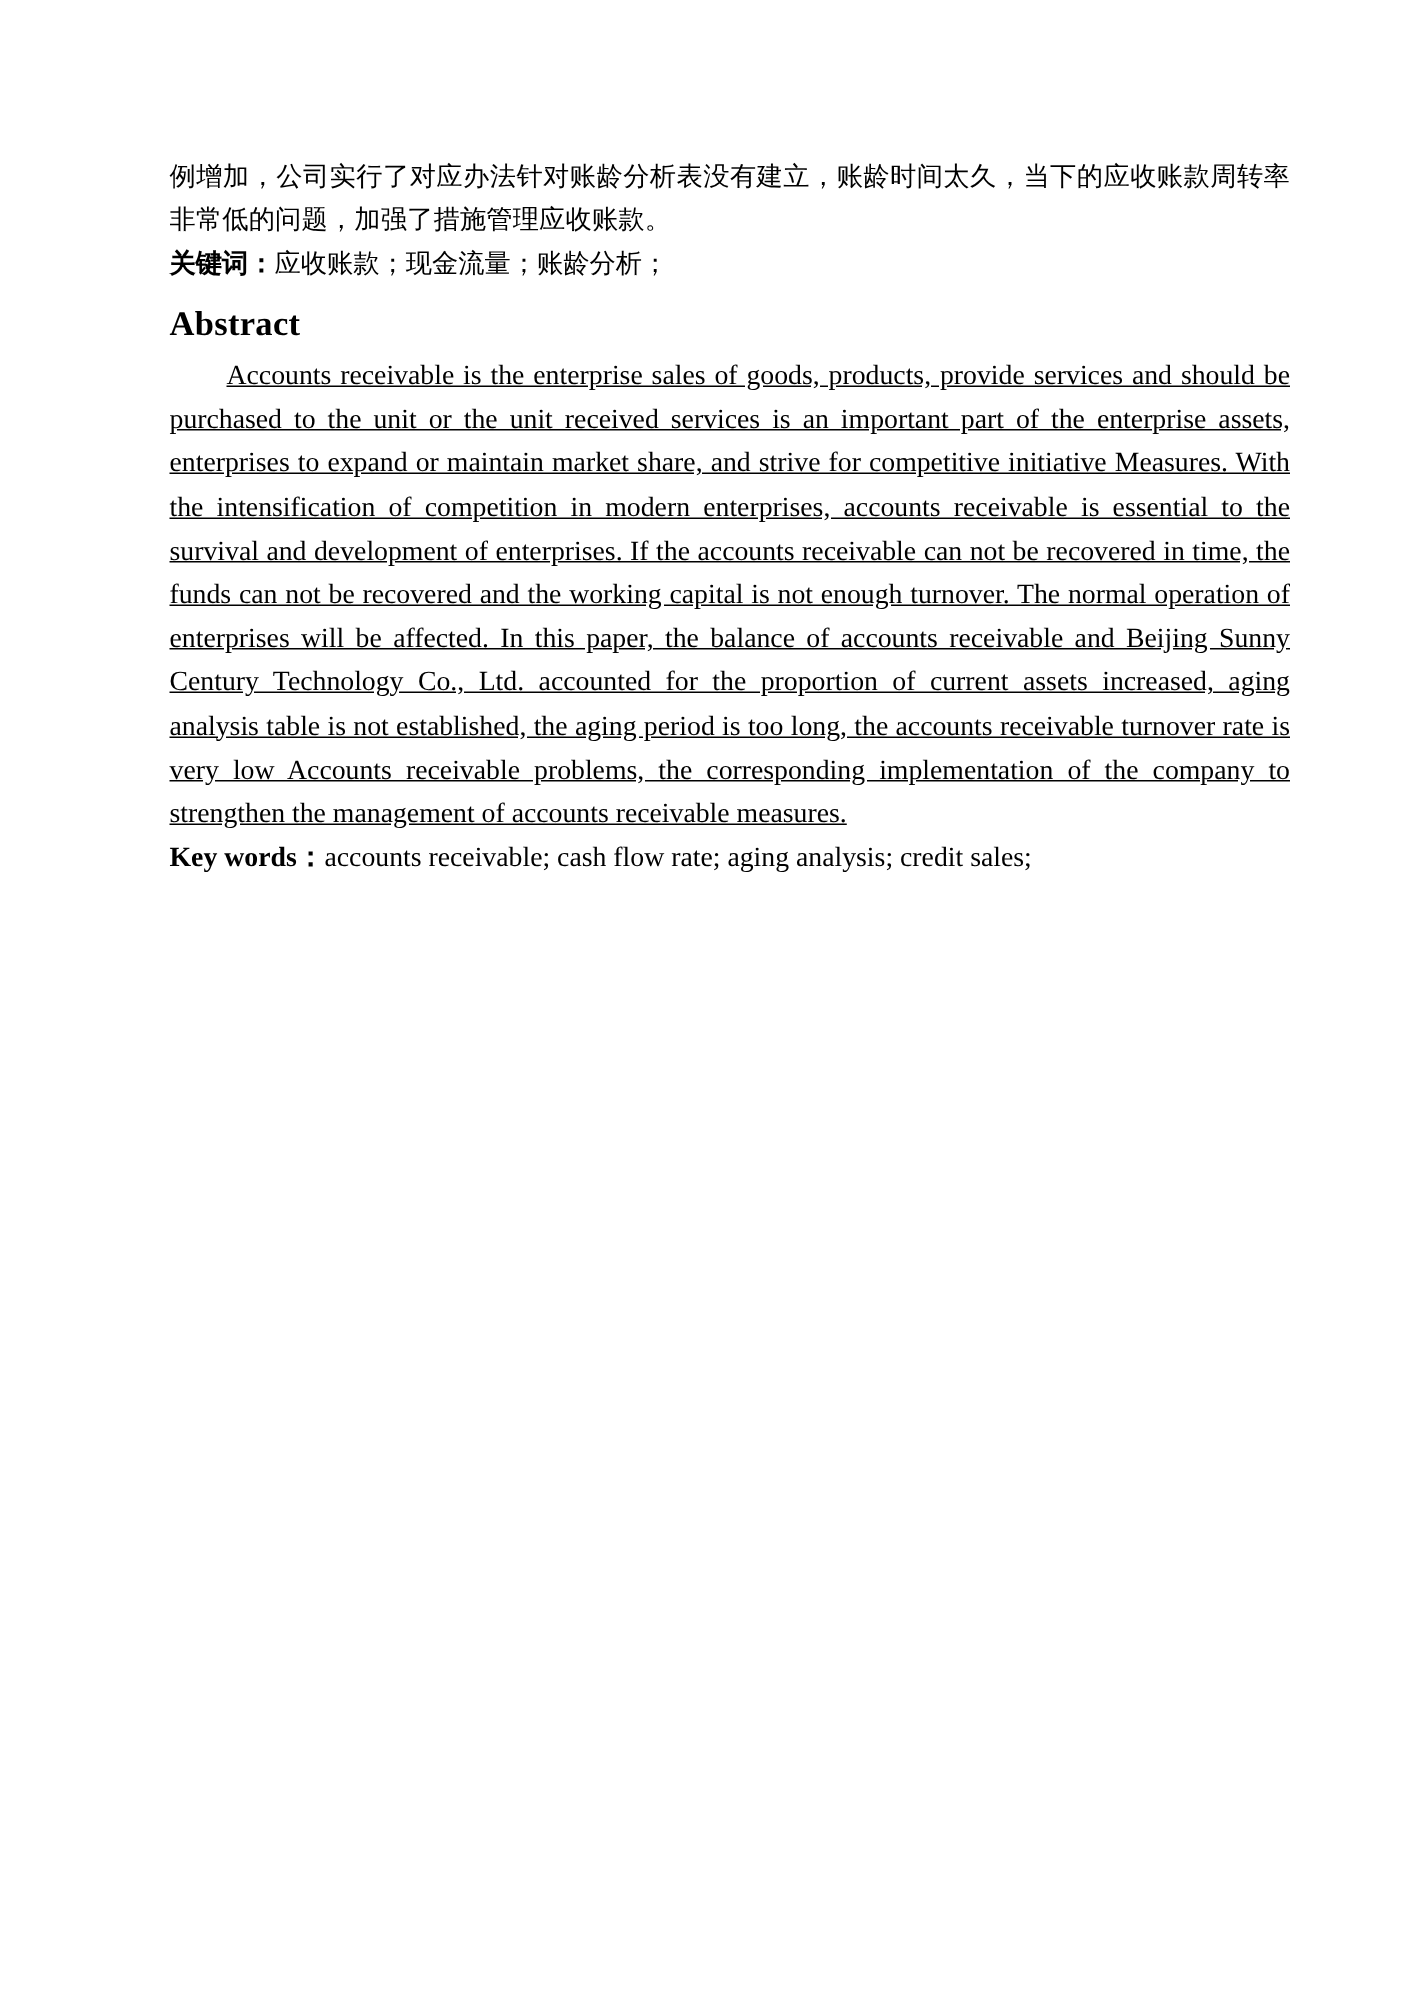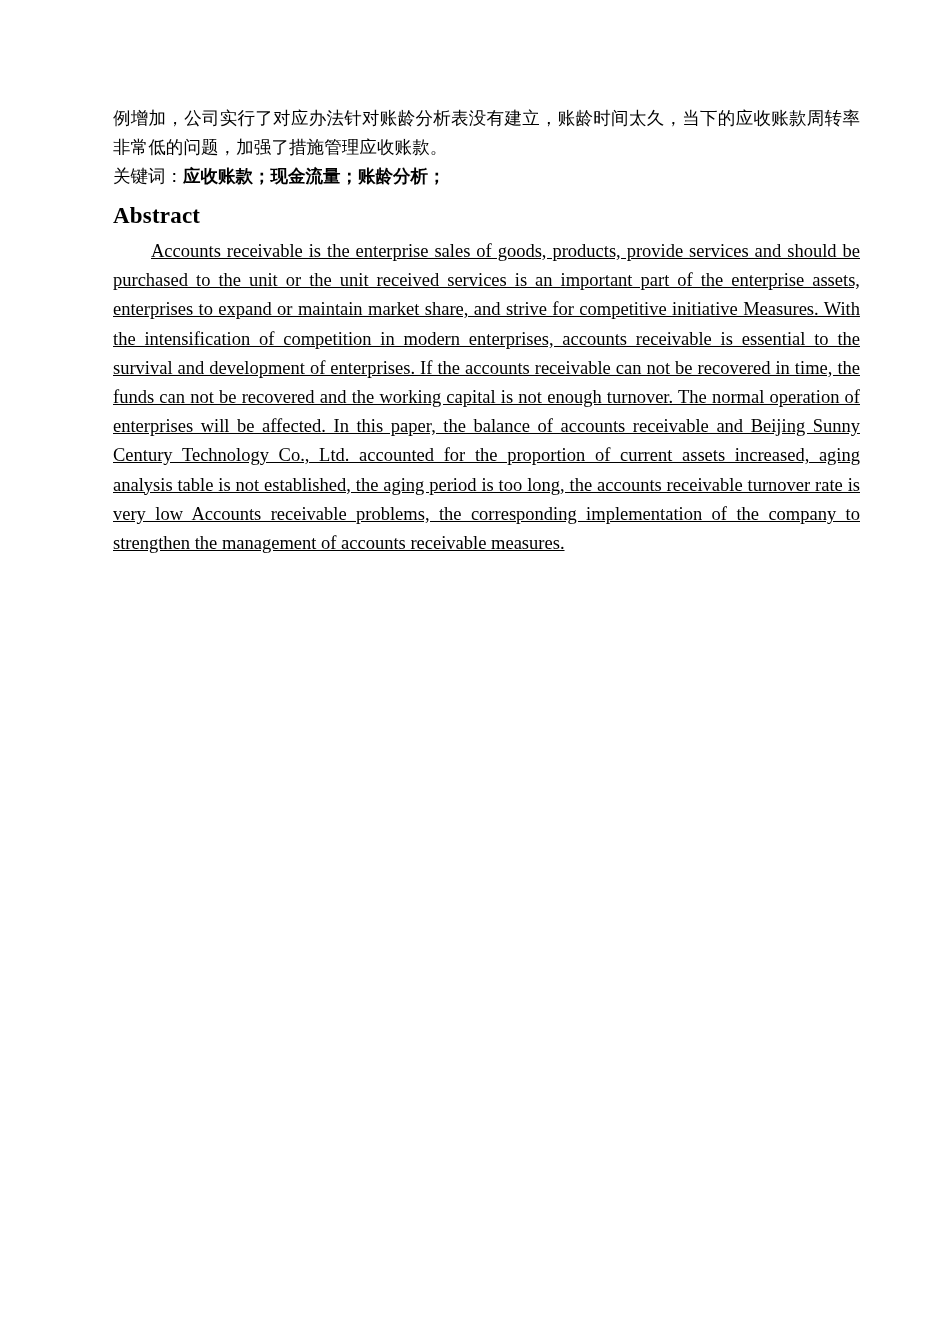--- a/index.html
+++ b/index.html
@@ -36,24 +36,24 @@
     letter-spacing: 0.1px;
   }
   .cn-keywords {
     font-family: "DejaVu Sans", "Liberation Sans", sans-serif;
     font-size: 17.5px;
     line-height: 29px;
     margin: 0;
     text-align: left;
   }
   .cn-keywords .kw-label {
-    font-weight: normal;
+    font-weight: bold;
   }
   .cn-keywords .kw-body {
-    font-weight: bold;
+    font-weight: normal;
   }
 
   
   .abstract-heading {
     font-family: "Liberation Serif", "DejaVu Serif", serif;
     font-size: 23px;
     font-weight: bold;
     margin: 0;
     padding-top: 9px;
     padding-bottom: 5px;
@@ -96,15 +96,18 @@
     <p class="cn-para">例增加，公司实行了对应办法针对账龄分析表没有建立，账龄时间太久，当下的应收账款周转率非常低的问题，加强了措施管理应收账款。</p>
 
     <p class="cn-keywords">
       <span class="kw-label">关键词</span><span class="kw-label">：</span><span class="kw-body">应收账款；现金流量；账龄分析；</span>
     </p>
 
     <h1 class="abstract-heading">Abstract</h1>
 
     <p class="en-para">Accounts receivable is the enterprise sales of goods, products, provide services and should be purchased to the unit or the unit received services is an important part of the enterprise assets, enterprises to expand or maintain market share, and strive for competitive initiative Measures. With the intensification of competition in modern enterprises, accounts receivable is essential to the survival and development of enterprises. If the accounts receivable can not be recovered in time, the funds can not be recovered and the working capital is not enough turnover. The normal operation of enterprises will be affected. In this paper, the balance of accounts receivable and Beijing Sunny Century Technology Co., Ltd. accounted for the proportion of current assets increased, aging analysis table is not established, the aging period is too long, the accounts receivable turnover rate is very low Accounts receivable problems, the corresponding implementation of the company to strengthen the management of accounts receivable measures.</p>
 
+    <p class="en-keywords">
+      <span class="kw-label">Key words</span><span class="kw-label">：</span><span class="kw-body">accounts receivable; cash flow rate; aging analysis; credit sales;</span>
+    </p>
 
   </div>
 </div>
 
 </body></html>

